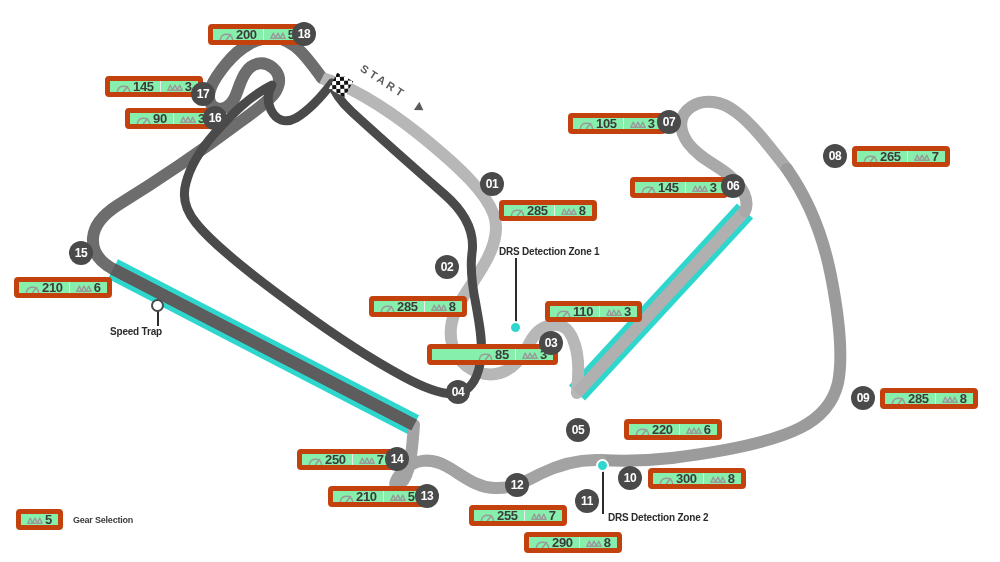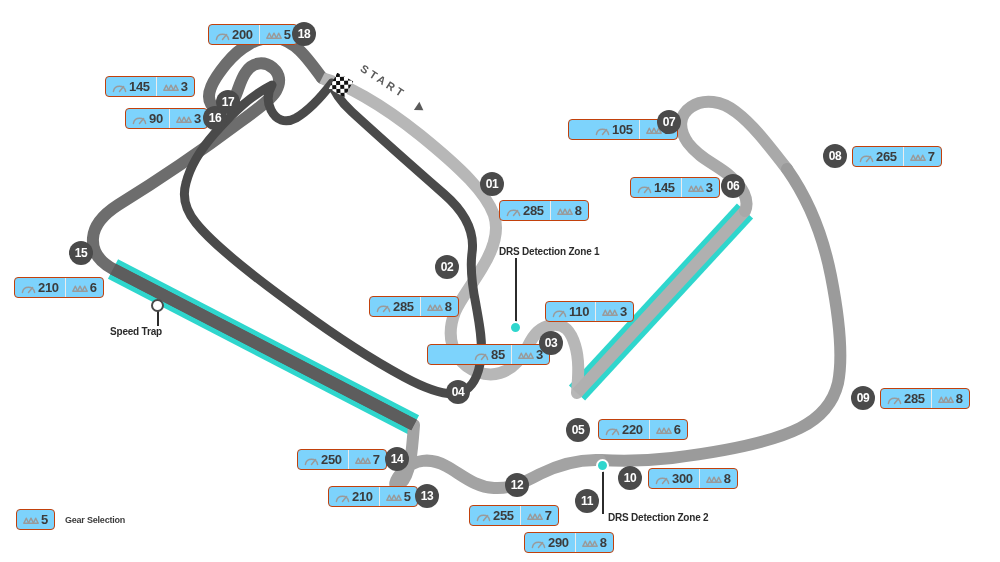--- a/index.html
+++ b/index.html
@@ -21,22 +21,22 @@
     position:absolute;
     font-weight:bold;
     font-size:25px;
     letter-spacing:-0.6px;
     white-space:nowrap;
     user-select:none;
   }
   .pill{
     display:flex;
     align-items:center;
-    background:#7dd3fc;
-    border:1px solid #c2410c;
+    background:#86efac;
+    border:5px solid #c2410c;
     border-radius:4px;
     height:21px;
     box-sizing:border-box;
     overflow:hidden;
   }
   .pill .cell{
     display:flex;
     align-items:center;
     gap:2px;
     padding:0 6px;
@@ -272,21 +272,21 @@
           <svg class="ico" width="16" height="12" viewBox="0 0 16 12">
             <path d="M1 9 L3.3 4.2 L5.6 9" fill="none" stroke="#9a9a9a" stroke-width="1.5" stroke-linecap="round" stroke-linejoin="round"></path>
             <path d="M5.6 9 L8 4.2 L10.4 9" fill="none" stroke="#9a9a9a" stroke-width="1.5" stroke-linecap="round" stroke-linejoin="round"></path>
             <path d="M10.4 9 L12.7 4.2 L15 9" fill="none" stroke="#9a9a9a" stroke-width="1.5" stroke-linecap="round" stroke-linejoin="round"></path>
             <line x1="1" y1="9.2" x2="15" y2="9.2" stroke="#9a9a9a" stroke-width="1.5" stroke-linecap="round"></line>
           </svg>
           <span class="val">3</span>
         </div>
       </div>
       <div class="num-badge" style="position: absolute; left: 566px; top: 418px;">05</div>
-      <div class="pill" style="position: absolute; left: 598px; top: 419px;">
+      <div class="pill" style="position: absolute; left: 624px; top: 419px;">
         <div class="cell">
           <svg class="ico" width="15" height="12" viewBox="0 0 15 12">
             <path d="M1.4 10.4 A6.2 6.2 0 0 1 13.6 10.4" fill="none" stroke="#9a9a9a" stroke-width="1.5" stroke-linecap="round"></path>
             <line x1="7.5" y1="10.4" x2="11.6" y2="5.6" stroke="#9a9a9a" stroke-width="1.5" stroke-linecap="round"></line>
           </svg>
           <span class="val">220</span>
         </div>
         <div class="cell">
           <svg class="ico" width="16" height="12" viewBox="0 0 16 12">
             <path d="M1 9 L3.3 4.2 L5.6 9" fill="none" stroke="#9a9a9a" stroke-width="1.5" stroke-linecap="round" stroke-linejoin="round"></path>
@@ -310,21 +310,21 @@
           <svg class="ico" width="16" height="12" viewBox="0 0 16 12">
             <path d="M1 9 L3.3 4.2 L5.6 9" fill="none" stroke="#9a9a9a" stroke-width="1.5" stroke-linecap="round" stroke-linejoin="round"></path>
             <path d="M5.6 9 L8 4.2 L10.4 9" fill="none" stroke="#9a9a9a" stroke-width="1.5" stroke-linecap="round" stroke-linejoin="round"></path>
             <path d="M10.4 9 L12.7 4.2 L15 9" fill="none" stroke="#9a9a9a" stroke-width="1.5" stroke-linecap="round" stroke-linejoin="round"></path>
             <line x1="1" y1="9.2" x2="15" y2="9.2" stroke="#9a9a9a" stroke-width="1.5" stroke-linecap="round"></line>
           </svg>
           <span class="val">3</span>
         </div>
       </div>
       <div class="num-badge" style="position: absolute; left: 657px; top: 110px;">07</div>
-      <div class="pill" style="position: absolute; left: 568px; top: 119px; padding-left: 20px;">
+      <div class="pill" style="position: absolute; left: 568px; top: 113px;">
         <div class="cell">
           <svg class="ico" width="15" height="12" viewBox="0 0 15 12">
             <path d="M1.4 10.4 A6.2 6.2 0 0 1 13.6 10.4" fill="none" stroke="#9a9a9a" stroke-width="1.5" stroke-linecap="round"></path>
             <line x1="7.5" y1="10.4" x2="11.6" y2="5.6" stroke="#9a9a9a" stroke-width="1.5" stroke-linecap="round"></line>
           </svg>
           <span class="val">105</span>
         </div>
         <div class="cell">
           <svg class="ico" width="16" height="12" viewBox="0 0 16 12">
             <path d="M1 9 L3.3 4.2 L5.6 9" fill="none" stroke="#9a9a9a" stroke-width="1.5" stroke-linecap="round" stroke-linejoin="round"></path>
@@ -499,21 +499,21 @@
         <div class="cell">
           <svg class="ico" width="16" height="12" viewBox="0 0 16 12">
             <path d="M1 9 L3.3 4.2 L5.6 9" fill="none" stroke="#9a9a9a" stroke-width="1.5" stroke-linecap="round" stroke-linejoin="round"></path>
             <path d="M5.6 9 L8 4.2 L10.4 9" fill="none" stroke="#9a9a9a" stroke-width="1.5" stroke-linecap="round" stroke-linejoin="round"></path>
             <path d="M10.4 9 L12.7 4.2 L15 9" fill="none" stroke="#9a9a9a" stroke-width="1.5" stroke-linecap="round" stroke-linejoin="round"></path>
             <line x1="1" y1="9.2" x2="15" y2="9.2" stroke="#9a9a9a" stroke-width="1.5" stroke-linecap="round"></line>
           </svg>
           <span class="val">3</span>
         </div>
       </div>
-      <div class="num-badge" style="position: absolute; left: 191px; top: 90px; margin-left: 25px;">17</div>
+      <div class="num-badge" style="position: absolute; left: 191px; top: 82px;">17</div>
       <div class="pill" style="position: absolute; left: 105px; top: 76px;">
         <div class="cell">
           <svg class="ico" width="15" height="12" viewBox="0 0 15 12">
             <path d="M1.4 10.4 A6.2 6.2 0 0 1 13.6 10.4" fill="none" stroke="#9a9a9a" stroke-width="1.5" stroke-linecap="round"></path>
             <line x1="7.5" y1="10.4" x2="11.6" y2="5.6" stroke="#9a9a9a" stroke-width="1.5" stroke-linecap="round"></line>
           </svg>
           <span class="val">145</span>
         </div>
         <div class="cell">
           <svg class="ico" width="16" height="12" viewBox="0 0 16 12">

